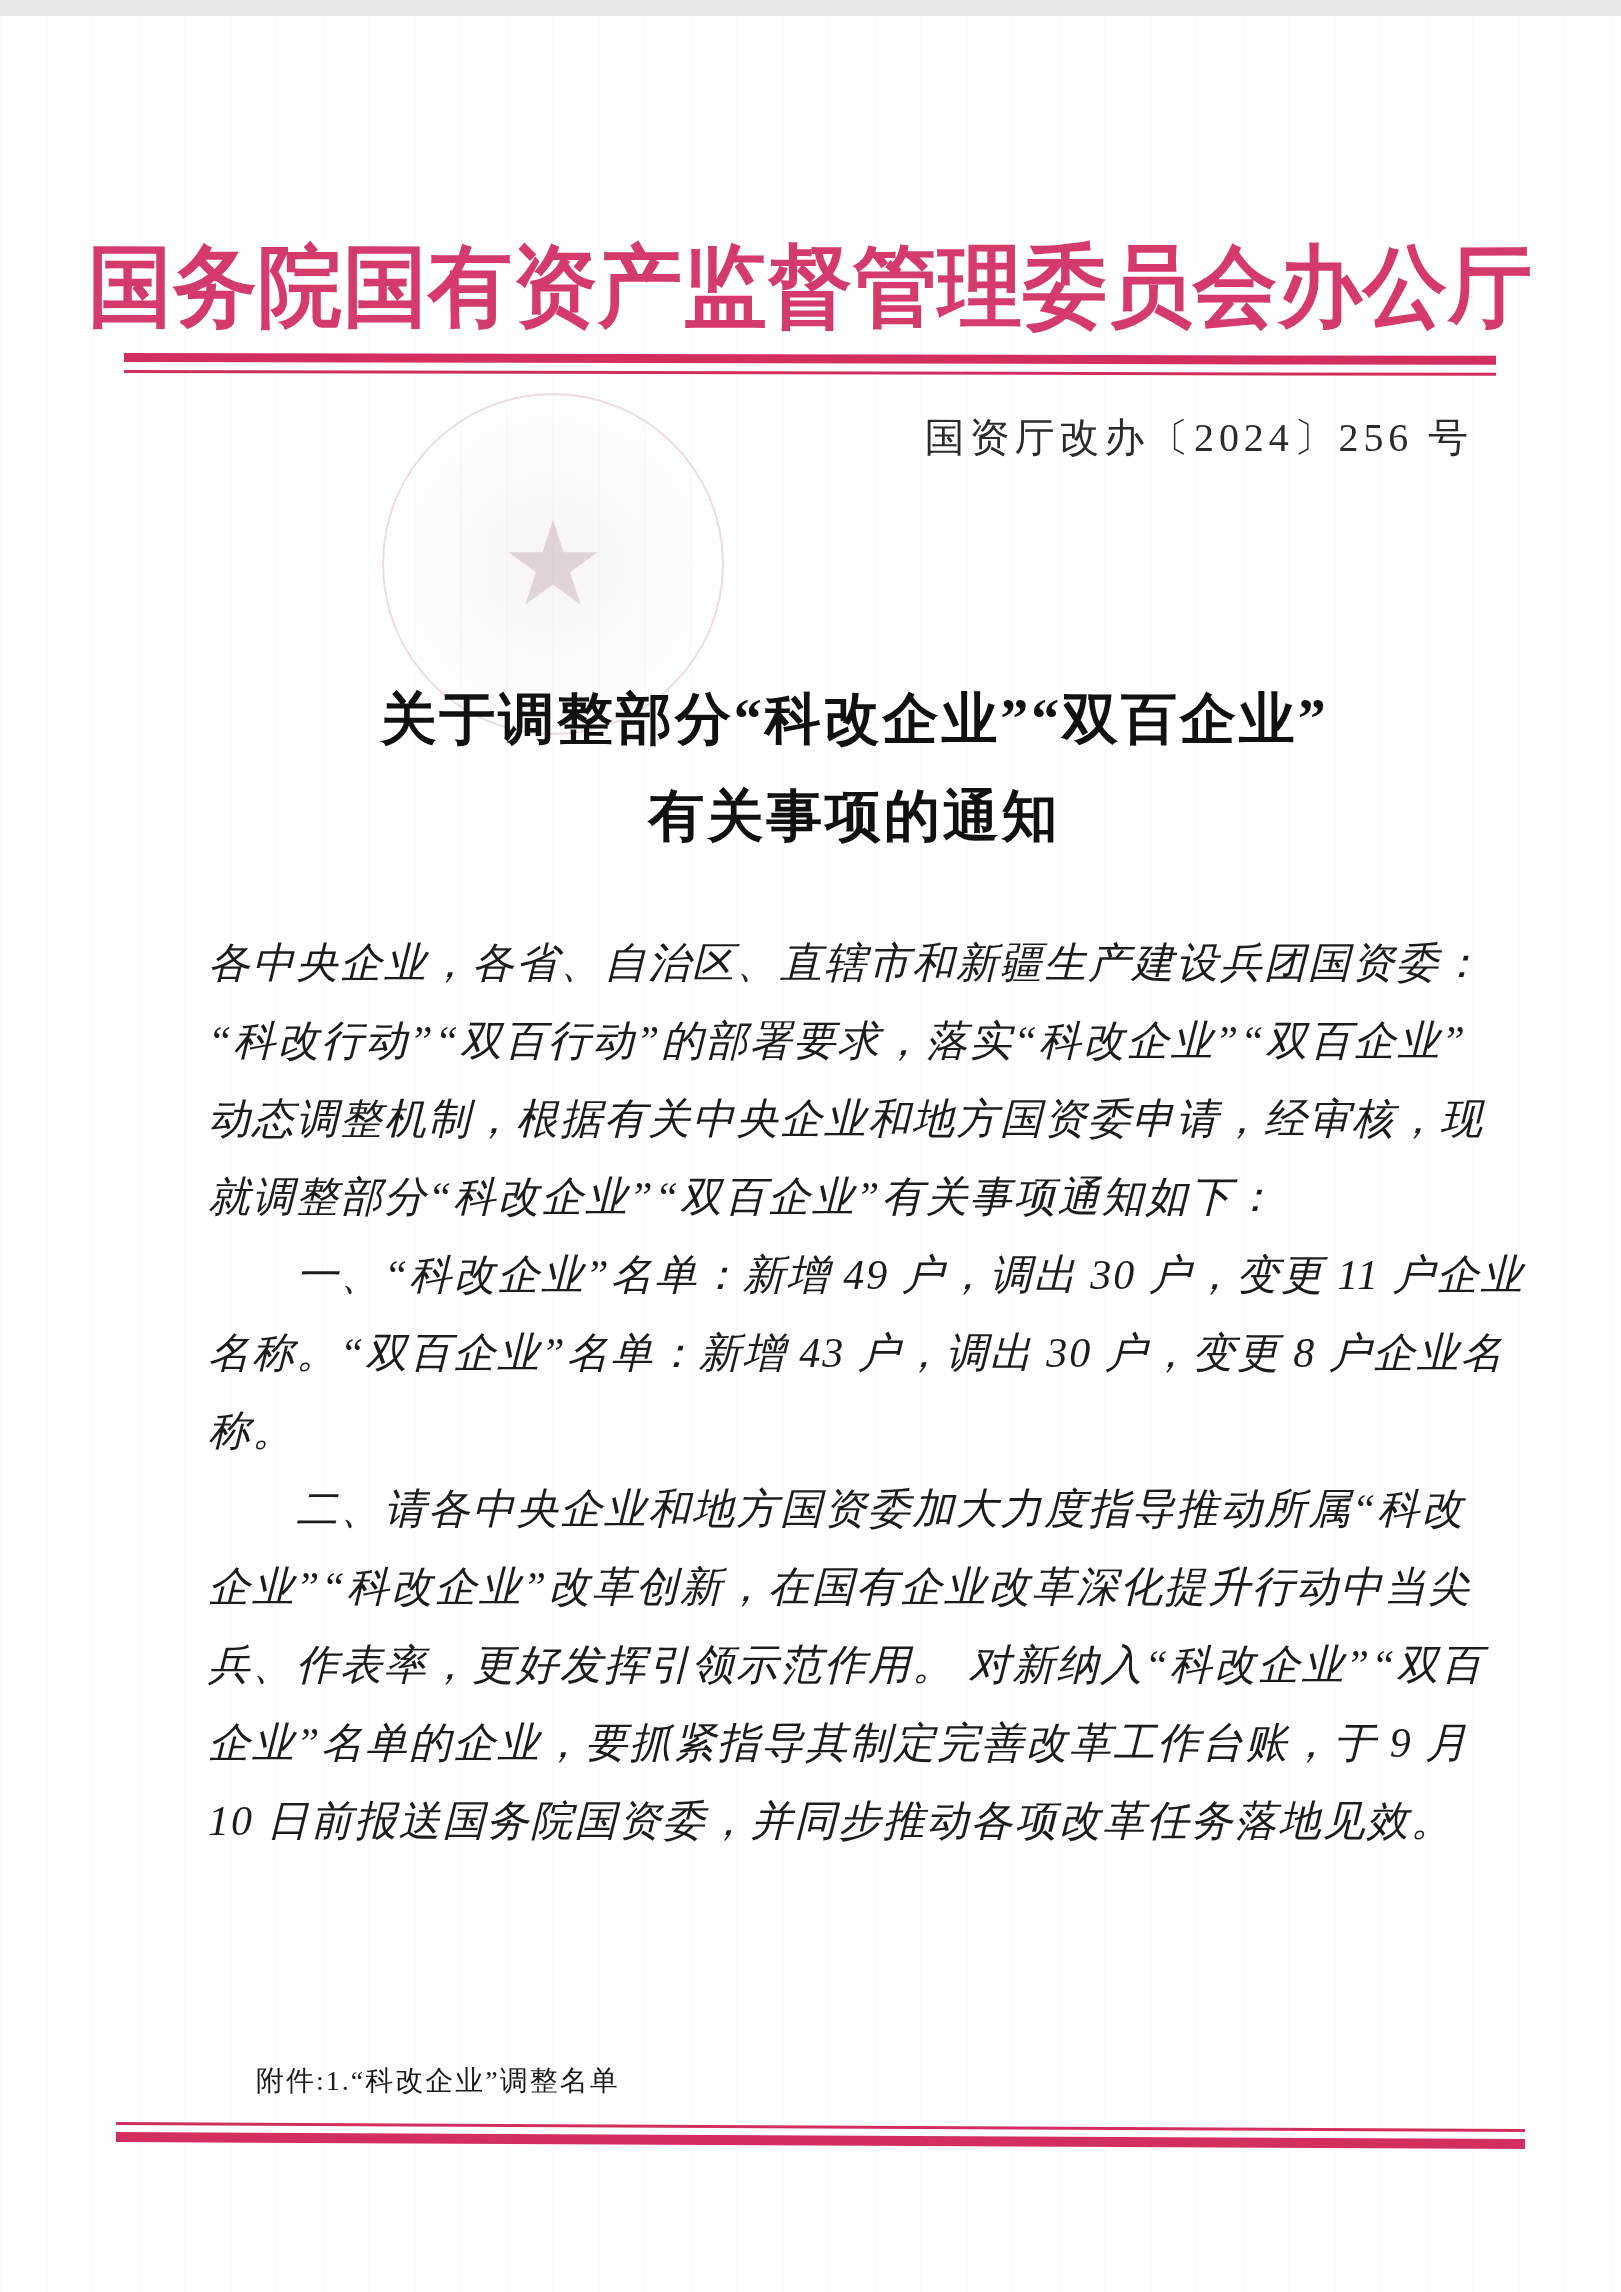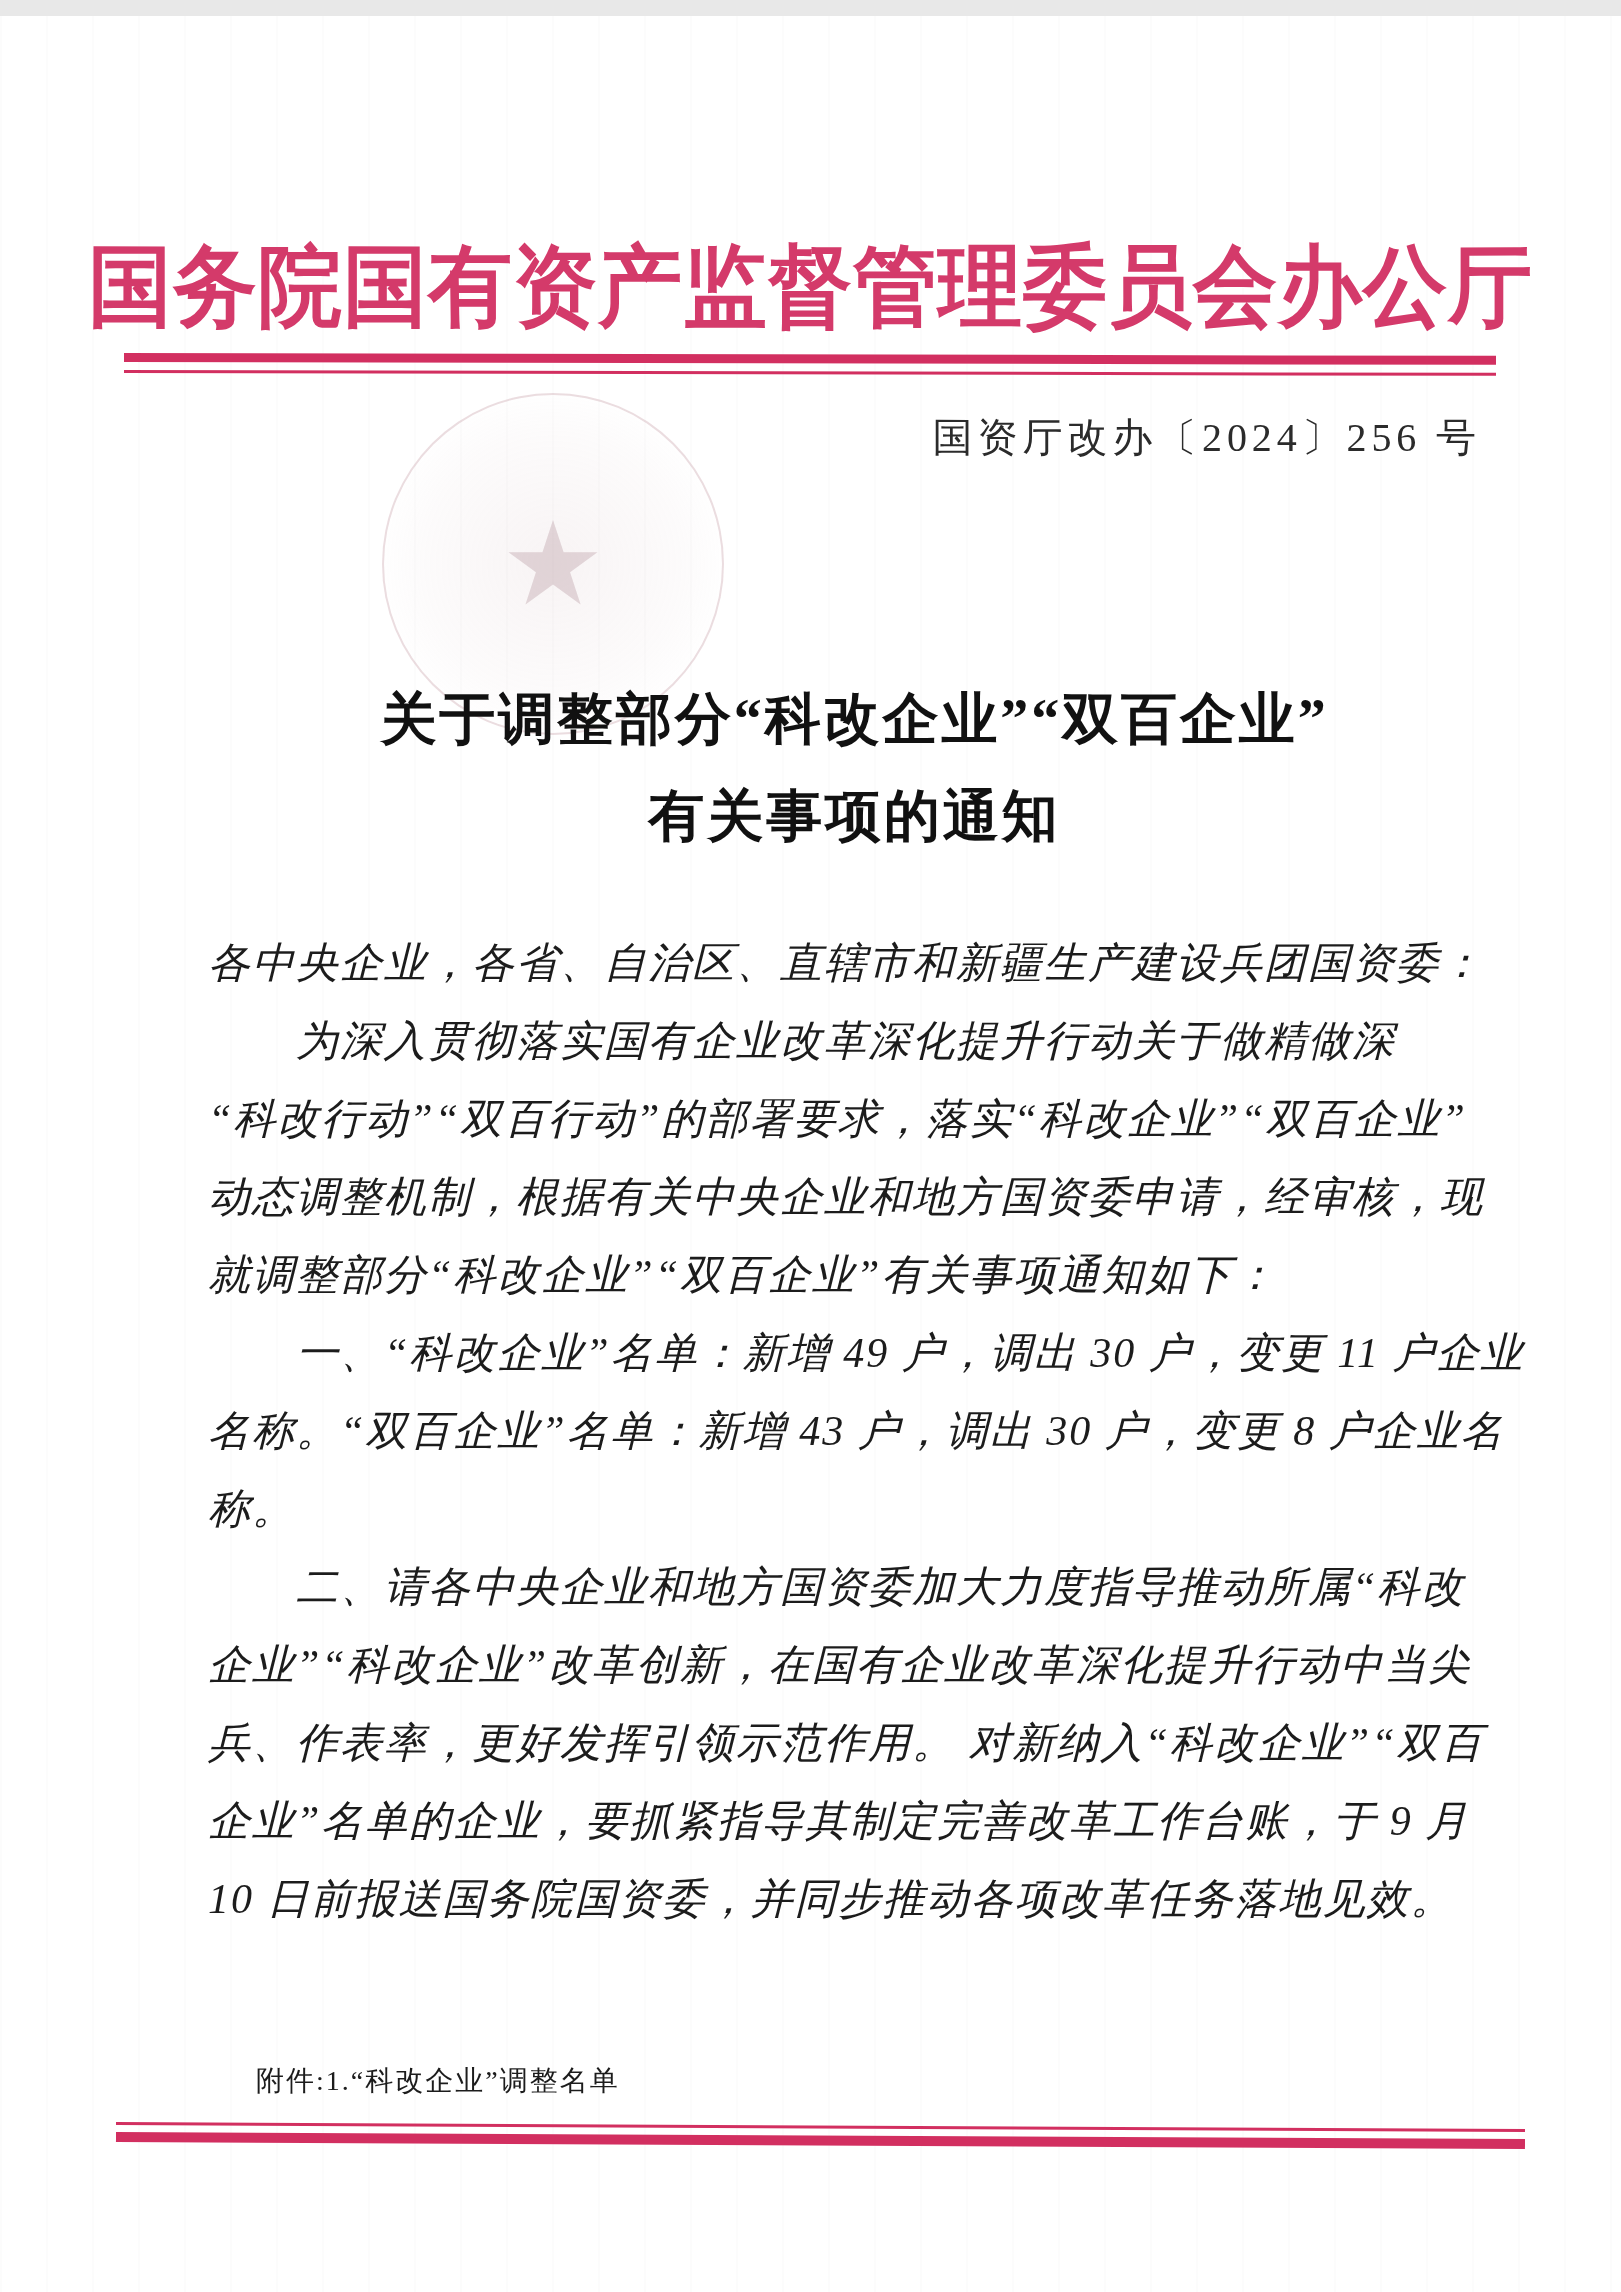--- a/index.html
+++ b/index.html
@@ -29,21 +29,21 @@
     white-space: nowrap;
   }
   .rule { position: absolute; background: #d22f60; transform-origin: left center; }
   .rule-top-thick  { top: 337px; left: 124px; width: 1372px; height: 8.8px; transform: rotate(0.12deg); }
   .rule-top-thin   { top: 354px; left: 124px; width: 1372px; height: 2.9px; transform: rotate(0.12deg); }
   .rule-bottom-thin  { top: 2106px; left: 116px; width: 1409px; height: 2.9px;  transform: rotate(0.28deg); }
   .rule-bottom-thick { top: 2116px; left: 116px; width: 1409px; height: 9.8px; transform: rotate(0.28deg); }
 
   .doc-number {
     position: absolute;
-    top: 394px; right: 140px;
+    top: 394px; right: 148px;
     font-size: 40px;
     letter-spacing: 4.9px;
     color: #2b2b2b;
     white-space: nowrap;
   }
 
   
   .seal {
     position: absolute;
     top: 377px; left: 382px;
@@ -120,21 +120,20 @@
     <span class="seal-star">★</span>
   </div>
 
   <div class="doc-title">
     <div>关于调整部分“科改企业”“双百企业”</div>
     <div>有关事项的通知</div>
   </div>
 
   <div class="doc-body">
     <div class="body-line">各中央企业，各省、自治区、直辖市和新疆生产建设兵团国资委：</div>
-    <div class="body-line">　　为深入贯彻落实国有企业改革深化提升行动关于做精做深</div>
     <div class="body-line">“科改行动”“双百行动”的部署要求，落实“科改企业”“双百企业”</div>
     <div class="body-line">动态调整机制，根据有关中央企业和地方国资委申请，经审核，现</div>
     <div class="body-line">就调整部分“科改企业”“双百企业”有关事项通知如下：</div>
     <div class="body-line">　　一、“科改企业”名单：新增 49 户，调出 30 户，变更 11 户企业</div>
     <div class="body-line">名称。“双百企业”名单：新增 43 户，调出 30 户，变更 8 户企业名</div>
     <div class="body-line">称。</div>
     <div class="body-line">　　二、请各中央企业和地方国资委加大力度指导推动所属“科改</div>
     <div class="body-line">企业”“科改企业”改革创新，在国有企业改革深化提升行动中当尖</div>
     <div class="body-line">兵、作表率，更好发挥引领示范作用。 对新纳入“科改企业”“双百</div>
     <div class="body-line">企业”名单的企业，要抓紧指导其制定完善改革工作台账，于 9 月</div>

